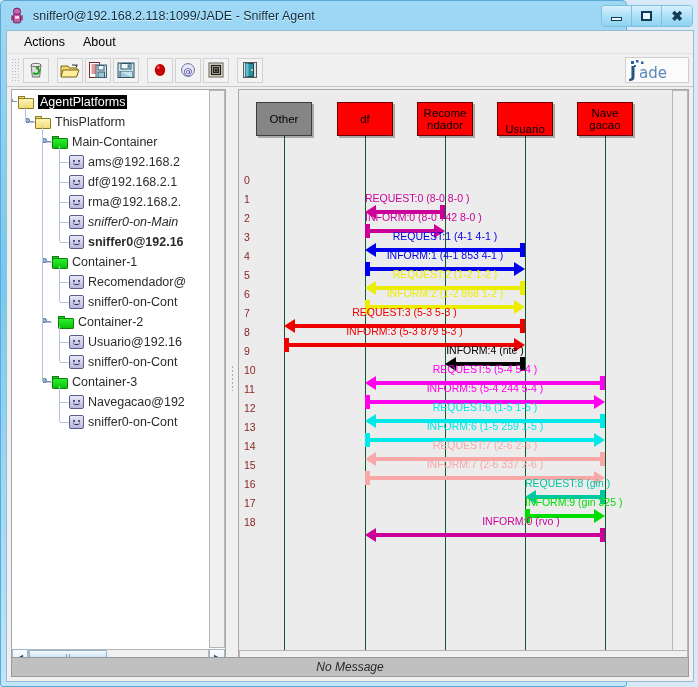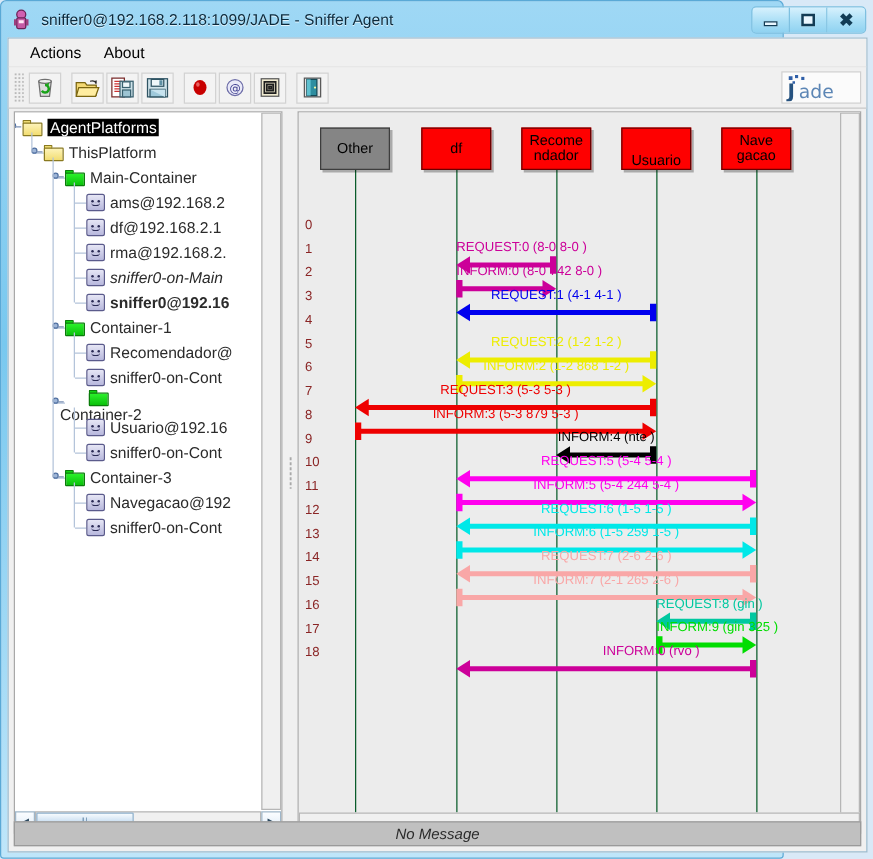--- a/index.html
+++ b/index.html
@@ -436,21 +436,21 @@
               <span class="eye r"></span>
               <span class="mouth"></span>
             </span>
             <span class="lbl">sniffer0-on-Cont</span>
           </div>
           <div class="hline" style="left: 31px; top: 232px; width: 9px;"></div>
           <div class="thandle" style="position: absolute; left: 30px; top: 227px;">
             <div class="knob"></div>
             <div class="stem"></div>
           </div>
-          <div class="tnode" style="left: 32px; top: 222px; flex-direction: column;">
+          <div class="tnode" style="left: 46px; top: 222px;">
             <span class="folder green">
               <span class="tab"></span>
               <span class="body"></span>
             </span>
             <span class="lbl">Container-2</span>
           </div>
           <div class="hline" style="left: 48px; top: 252px; width: 9px;"></div>
           <div class="tnode" style="left: 57px; top: 242px;">
             <span class="agenticon">
               <span class="eye l"></span>
@@ -576,20 +576,26 @@
             <div class="head" style="right: 0px; border-left: 11px solid rgb(204, 0, 153);"></div>
             <div class="cap" style="background: rgb(204, 0, 153); left: 0px;"></div>
             <div class="label" style="color: rgb(204, 0, 153);">INFORM:0 (8-0  742  8-0 )</div>
           </div>
           <div class="msg" style="left: 126px; top: 151px; width: 160px;">
             <div class="shaft" style="background: rgb(0, 0, 238); left: 4px; width: 152px;"></div>
             <div class="head" style="left: 0px; border-right: 11px solid rgb(0, 0, 238);"></div>
             <div class="cap" style="background: rgb(0, 0, 238); right: 0px;"></div>
             <div class="label" style="color: rgb(0, 0, 238);">REQUEST:1 (4-1  4-1    )</div>
           </div>
+          <div class="msg" style="left: 126px; top: 170px; width: 160px;">
+            <div class="shaft" style="background: rgb(0, 0, 238); left: 4px; width: 152px;"></div>
+            <div class="head" style="right: 0px; border-left: 11px solid rgb(0, 0, 238);"></div>
+            <div class="cap" style="background: rgb(0, 0, 238); left: 0px;"></div>
+            <div class="label" style="color: rgb(0, 0, 238);">INFORM:1 (4-1  853  4-1 )</div>
+          </div>
           <div class="msg" style="left: 126px; top: 189px; width: 160px;">
             <div class="shaft" style="background: rgb(237, 237, 0); left: 4px; width: 152px;"></div>
             <div class="head" style="left: 0px; border-right: 11px solid rgb(237, 237, 0);"></div>
             <div class="cap" style="background: rgb(237, 237, 0); right: 0px;"></div>
             <div class="label" style="color: rgb(237, 237, 0);">REQUEST:2 (1-2  1-2    )</div>
           </div>
           <div class="msg" style="left: 126px; top: 208px; width: 160px;">
             <div class="shaft" style="background: rgb(237, 237, 0); left: 4px; width: 152px;"></div>
             <div class="head" style="right: 0px; border-left: 11px solid rgb(237, 237, 0);"></div>
             <div class="cap" style="background: rgb(237, 237, 0); left: 0px;"></div>
@@ -640,21 +646,21 @@
           <div class="msg" style="left: 126px; top: 360px; width: 240px;">
             <div class="shaft" style="background: rgb(249, 167, 167); left: 4px; width: 232px;"></div>
             <div class="head" style="left: 0px; border-right: 11px solid rgb(249, 167, 167);"></div>
             <div class="cap" style="background: rgb(249, 167, 167); right: 0px;"></div>
             <div class="label" style="color: rgb(249, 167, 167);">REQUEST:7 (2-6  2-6    )</div>
           </div>
           <div class="msg" style="left: 126px; top: 379px; width: 240px;">
             <div class="shaft" style="background: rgb(249, 167, 167); left: 4px; width: 232px;"></div>
             <div class="head" style="right: 0px; border-left: 11px solid rgb(249, 167, 167);"></div>
             <div class="cap" style="background: rgb(249, 167, 167); left: 0px;"></div>
-            <div class="label" style="color: rgb(249, 167, 167);">INFORM:7 (2-1  265  2-6 )</div>
+            <div class="label" style="color: rgb(249, 167, 167);">INFORM:7 (2-6  337  2-6 )</div>
           </div>
           <div class="msg" style="left: 286px; top: 398px; width: 80px;">
             <div class="shaft" style="background: rgb(0, 200, 160); left: 4px; width: 72px;"></div>
             <div class="head" style="left: 0px; border-right: 11px solid rgb(0, 200, 160);"></div>
             <div class="cap" style="background: rgb(0, 200, 160); right: 0px;"></div>
             <div class="label" style="color: rgb(0, 200, 160);">REQUEST:8 (gin        )</div>
           </div>
           <div class="msg" style="left: 286px; top: 417px; width: 80px;">
             <div class="shaft" style="background: rgb(0, 221, 0); left: 4px; width: 72px;"></div>
             <div class="head" style="right: 0px; border-left: 11px solid rgb(0, 221, 0);"></div>

